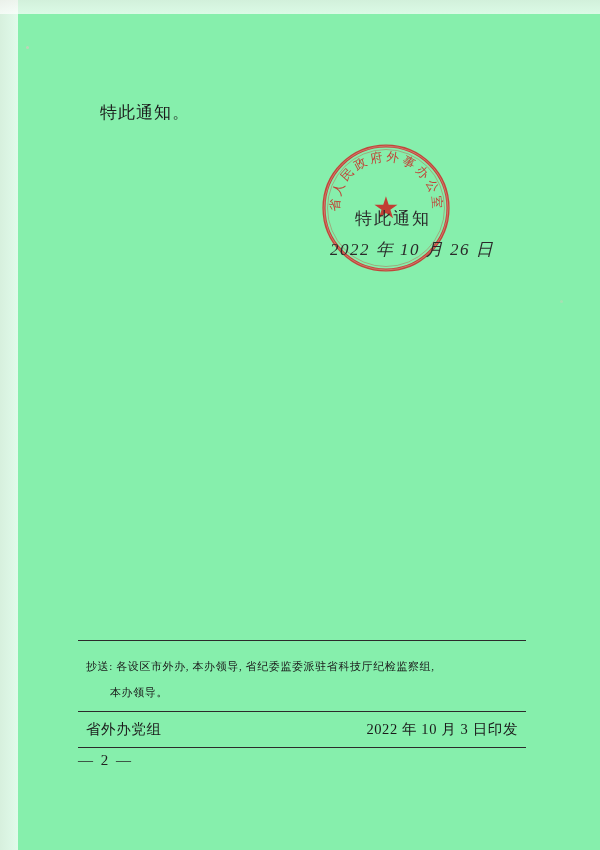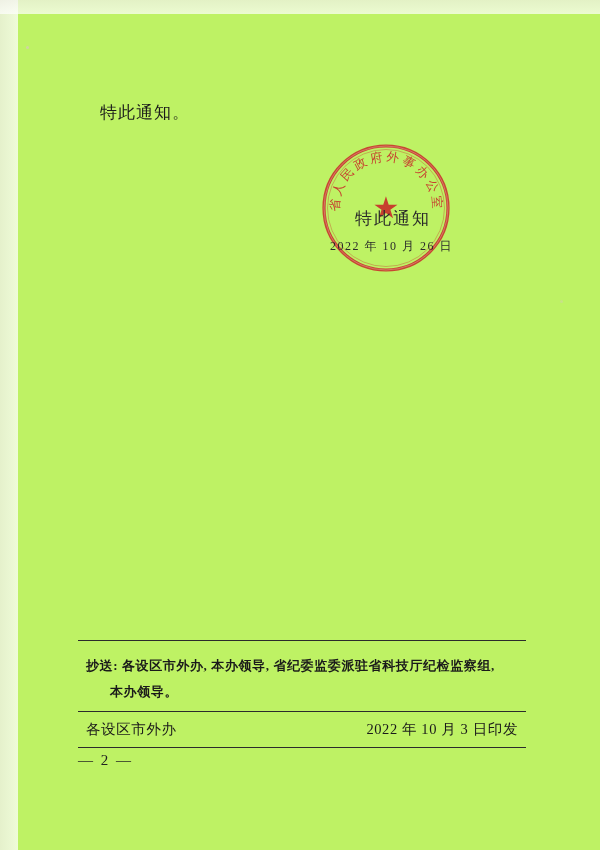--- a/index.html
+++ b/index.html
@@ -14,21 +14,21 @@
     color: #1a1a1a;
     overflow: hidden;
     position: relative;
   }
   .page {
     position: absolute;
     left: 0;
     top: 0;
     width: 600px;
     height: 850px;
-    background: #bef264;
+    background: #86efac;
   }
   
   .scan-edge-left {
     position: absolute;
     left: 0; top: 0;
     width: 18px; height: 850px;
     background: linear-gradient(to right, #f2f0ee, #ffffff);
     opacity: .75;
   }
   .scan-edge-top {
@@ -60,23 +60,24 @@
     left: 355px;
     top: 207px;
     font-size: 17px;
     letter-spacing: 2px;
     color: #2a2a2a;
   }
   .sign-date {
     position: absolute;
     left: 330px;
     top: 238px;
-    font-size: 12px;
+    font-size: 17px;
     letter-spacing: 1.5px;
     color: #2a2a2a;
+    font-style: italic;
   }
 
   
   .seal {
     position: absolute;
     left: 320px;
     top: 142px;
     width: 132px;
     height: 132px;
     pointer-events: none;
@@ -90,24 +91,23 @@
     top: 640px;
     width: 448px;
   }
   .rule {
     height: 1px;
     background: #2b2b2b;
     width: 100%;
   }
   .cc-row {
     padding: 12px 0 6px 0;
-    font-size: 13px;
+    font-size: 11px;
     letter-spacing: .6px;
     line-height: 26px;
-    font-weight: bold;
   }
   .cc-label-line {
     padding-left: 8px;
     white-space: nowrap;
   }
   .cc-second-line {
     padding-left: 32px;
   }
   .issuer-row {
     display: flex;
@@ -158,21 +158,21 @@
   <div class="sign-date">2022 年 10 月 26 日</div>
 
   <div class="footer">
     <div class="rule"></div>
     <div class="cc-row">
       <div class="cc-label-line">抄送: 各设区市外办, 本办领导, 省纪委监委派驻省科技厅纪检监察组,</div>
       <div class="cc-second-line">本办领导。</div>
     </div>
     <div class="rule"></div>
     <div class="issuer-row">
-      <span>各设区市外办</span>
+      <span>省外办党组</span>
       <span>2022 年 10 月 3 日印发</span>
     </div>
     <div class="rule"></div>
   </div>
 
   <div class="page-number">— 2 —</div>
 
 </div>
 
 </body></html>

